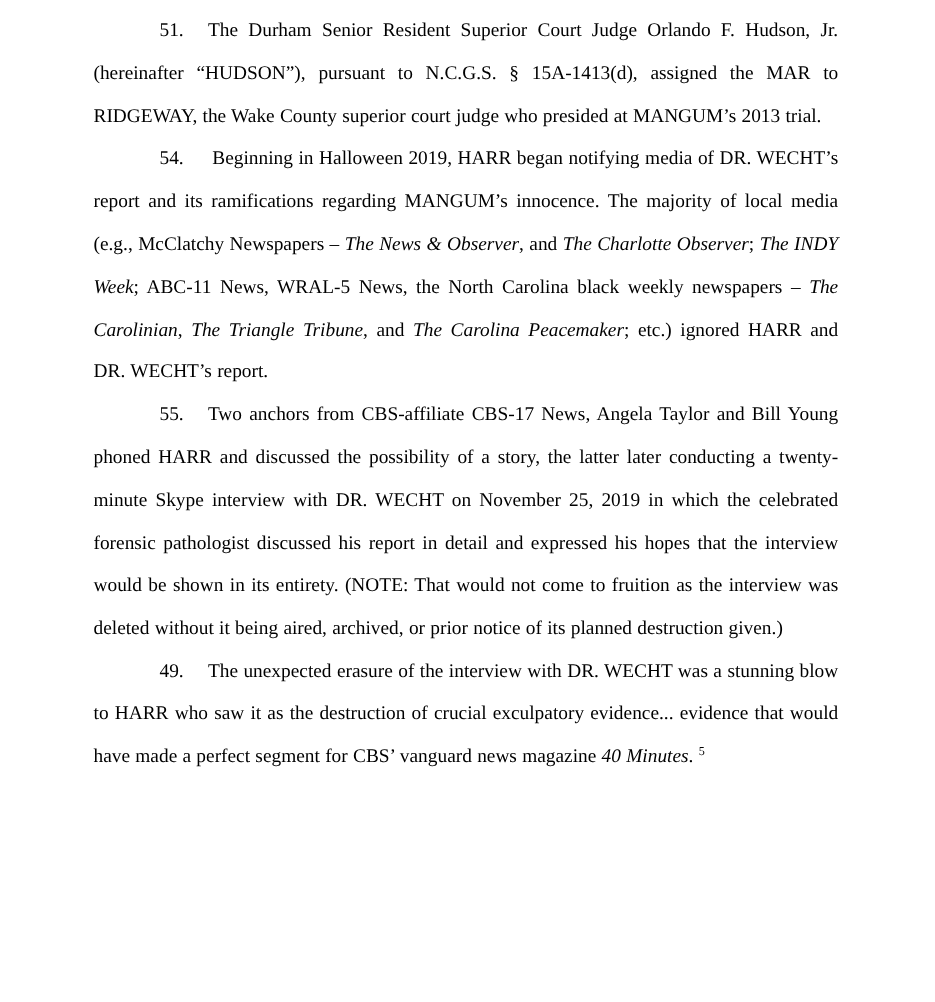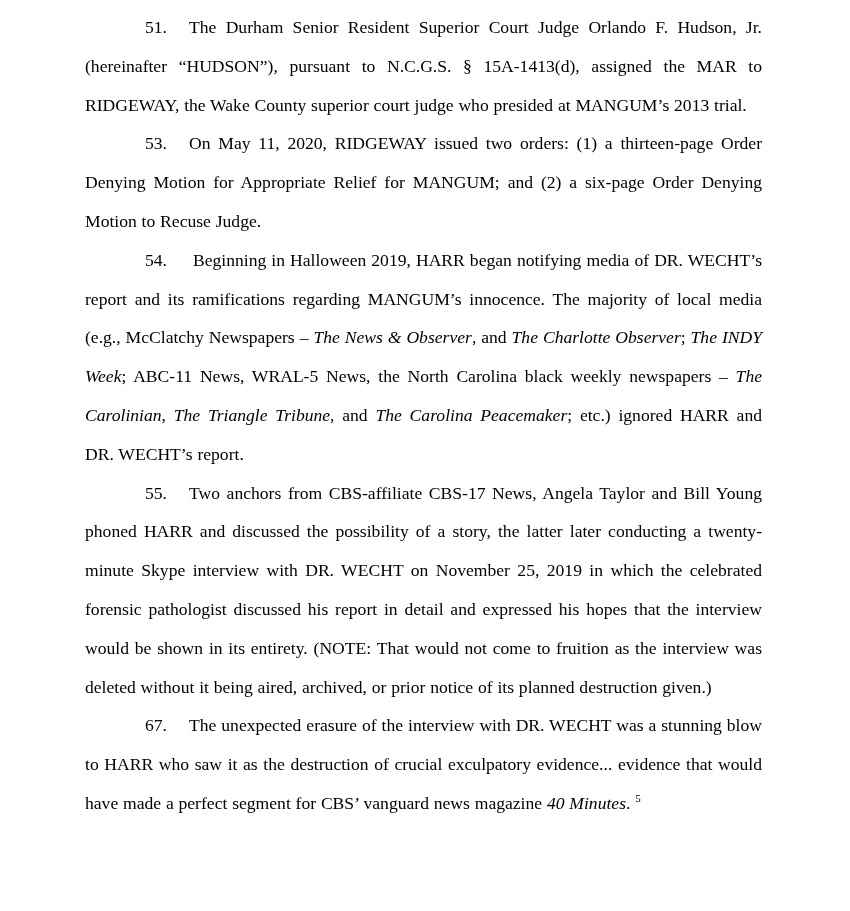--- a/index.html
+++ b/index.html
@@ -42,18 +42,17 @@
     vertical-align: super;
     line-height: 0;
   }
 </style>
 </head>
 <body>
 
 <div id="page">
   <div id="body-text">
       <p class="para"><span class="num">51.</span><span class="gap"></span><span>The Durham Senior Resident Superior Court Judge Orlando F. Hudson, Jr. (hereinafter “HUDSON”), pursuant to N.C.G.S. § 15A-1413(d), assigned the MAR to RIDGEWAY, the Wake County superior court judge who presided at MANGUM’s 2013 trial.</span></p>
-      <p class="para"><span class="num">53.</span><span class="gap"></span><span>On May 11, 2020, RIDGEWAY issued two orders: (1) a thirteen-page Order Denying Motion for Appropriate Relief for MANGUM; and (2) a six-page Order Denying Motion to Recuse Judge.</span></p>
       <p class="para"><span class="num">54.</span><span class="gap-wide"></span><span>Beginning in Halloween 2019, HARR began notifying media of DR. WECHT’s report and its ramifications regarding MANGUM’s innocence.  The majority of local media (e.g., McClatchy Newspapers – </span><i>The News &amp; Observer</i><span>, and </span><i>The Charlotte Observer</i><span>; </span><i>The INDY Week</i><span>; ABC-11 News, WRAL-5 News, the North Carolina  black weekly newspapers – </span><i>The Carolinian</i><span>, </span><i>The Triangle Tribune</i><span>, and </span><i>The Carolina Peacemaker</i><span>; etc.) ignored HARR and DR. WECHT’s report.</span></p>
       <p class="para"><span class="num">55.</span><span class="gap"></span><span>Two anchors from CBS-affiliate CBS-17 News, Angela Taylor and Bill Young phoned HARR and discussed the possibility of a story, the latter later conducting a twenty-minute Skype interview with DR. WECHT on November 25, 2019 in which the celebrated forensic pathologist discussed his report in detail and expressed his hopes that the interview would be shown in its entirety.  (NOTE:  That would not come to fruition as the interview was deleted without it being aired, archived, or prior notice of its planned destruction given.)</span></p>
-      <p class="para"><span class="num">67.</span><span class="gap"></span><span>The unexpected erasure of the interview with DR. WECHT was a stunning blow to HARR who saw it as the destruction of crucial exculpatory evidence... evidence that would have made a perfect segment for CBS’ vanguard news magazine </span><i>40 Minutes</i><span>. </span><sup>5</sup></p>
+      <p class="para"><span class="num">49.</span><span class="gap"></span><span>The unexpected erasure of the interview with DR. WECHT was a stunning blow to HARR who saw it as the destruction of crucial exculpatory evidence... evidence that would have made a perfect segment for CBS’ vanguard news magazine </span><i>40 Minutes</i><span>. </span><sup>5</sup></p>
     </div>
 </div>
 
 </body></html>

